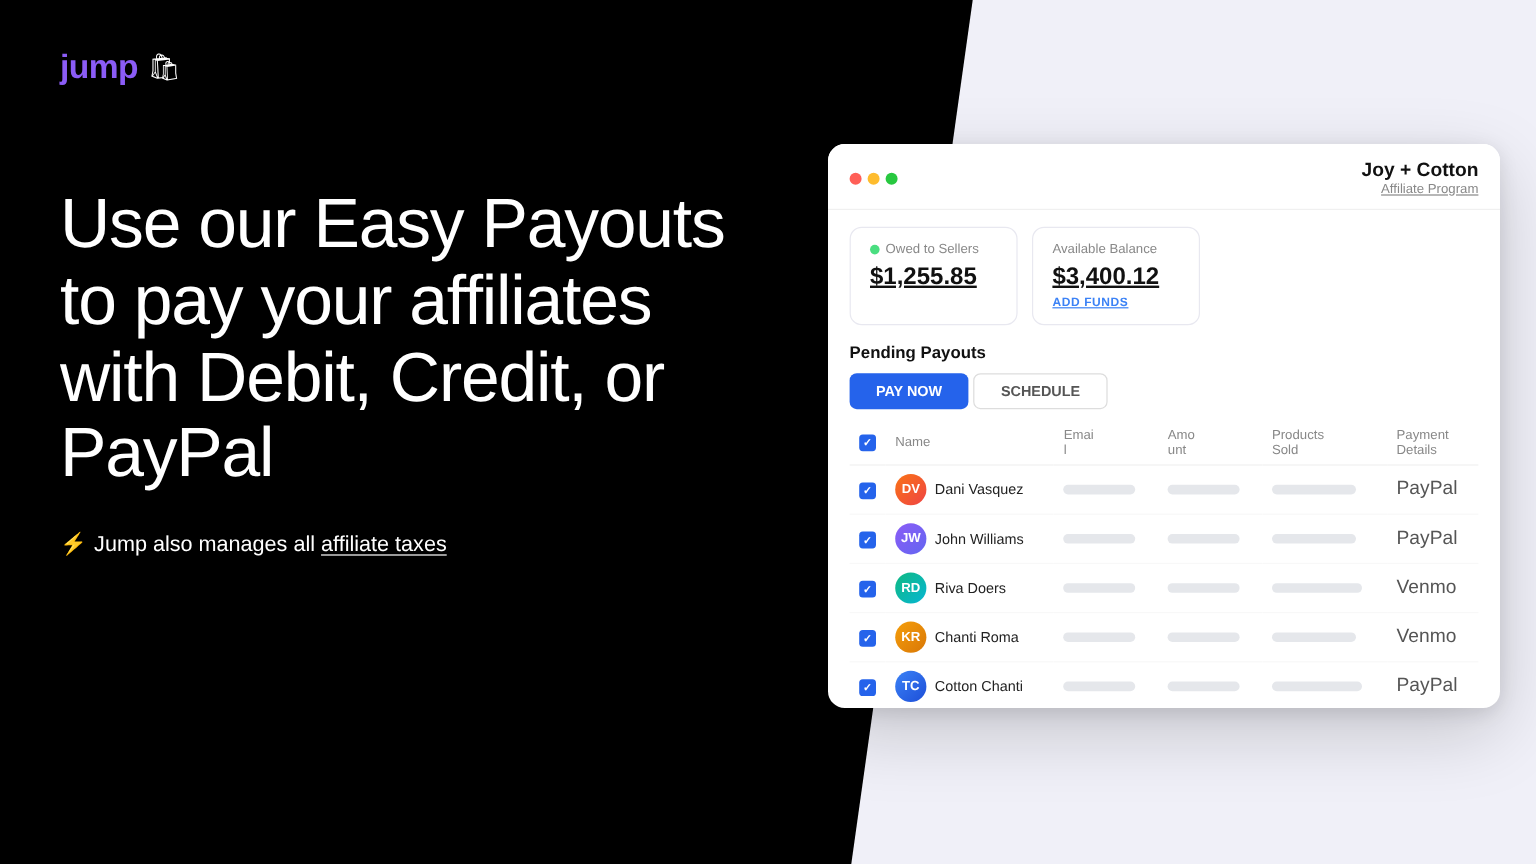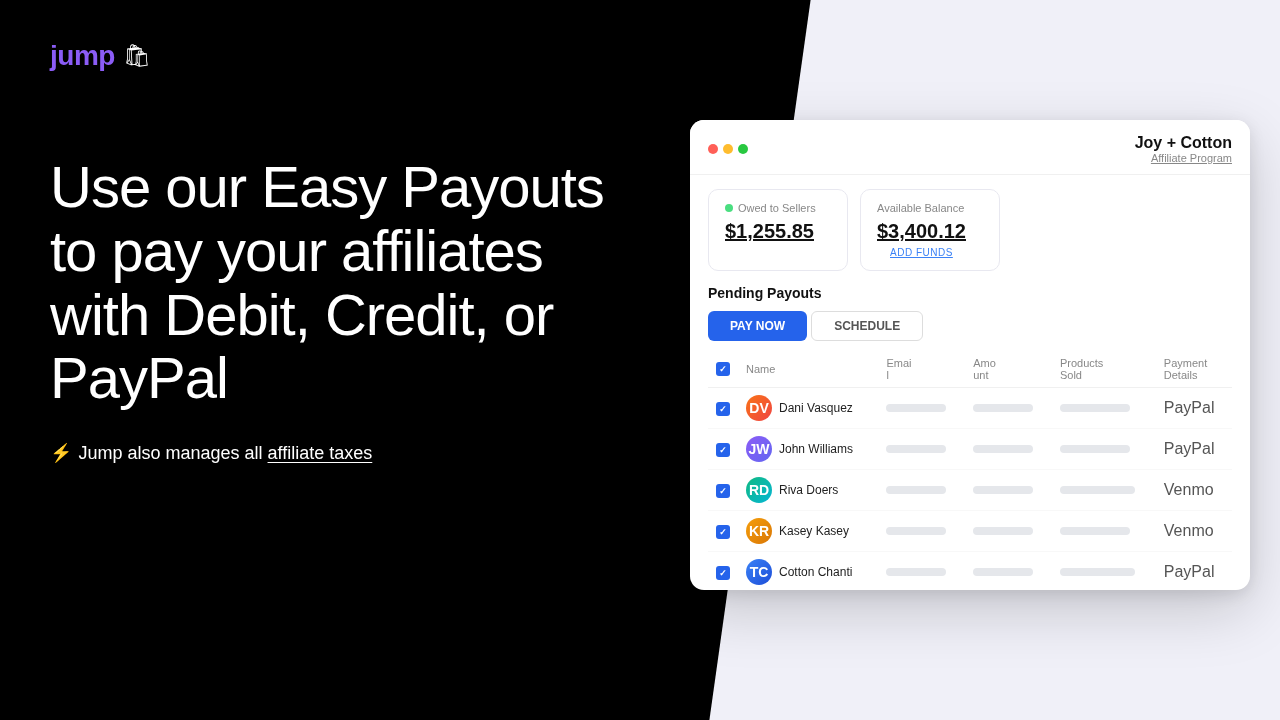--- a/index.html
+++ b/index.html
@@ -219,23 +219,22 @@
       font-weight: 700;
       color: #111;
       text-decoration: underline;
     }
 
     .add-funds-link {
       font-size: 10px;
       color: #3b82f6;
       display: block;
       margin-top: 4px;
-      font-weight: 400;
+      font-weight: 700;
       letter-spacing: 0.5px;
-      margin-left: 13px;
     }
 
     
     .pending-section {
       padding: 4px 18px 8px;
     }
 
     .pending-title {
       font-size: 14px;
       font-weight: 700;
@@ -356,21 +355,21 @@
     .av3 { background: linear-gradient(135deg, #10b981, #06b6d4); }
     .av4 { background: linear-gradient(135deg, #f59e0b, #d97706); }
     .av5 { background: linear-gradient(135deg, #3b82f6, #1d4ed8); }
 
     .av-initials {
       width: 100%;
       height: 100%;
       display: flex;
       align-items: center;
       justify-content: center;
-      font-size: 14px;
+      font-size: 11px;
       color: white;
       font-weight: 700;
     }
   </style>
 </head>
 <body>
 
 <div class="left-panel"></div>
 
 <div class="right-panel"></div>
@@ -489,21 +488,21 @@
           <td class="payment-method">Venmo</td>
         </tr>
 
         <tr>
           <td class="checkbox-cell"><div class="checkbox"></div></td>
           <td>
             <div class="name-cell">
               <div class="avatar av4">
                   <div class="av-initials">KR</div>
                 </div>
-              <span>Kasey Kasey</span>
+              <span>Chanti Roma</span>
             </div>
           </td>
           <td><span class="placeholder-bar bar-sm"></span></td>
           <td><span class="placeholder-bar bar-sm"></span></td>
           <td><span class="placeholder-bar bar-md"></span></td>
           <td class="payment-method">Venmo</td>
         </tr>
 
         <tr>
           <td class="checkbox-cell"><div class="checkbox"></div></td>

